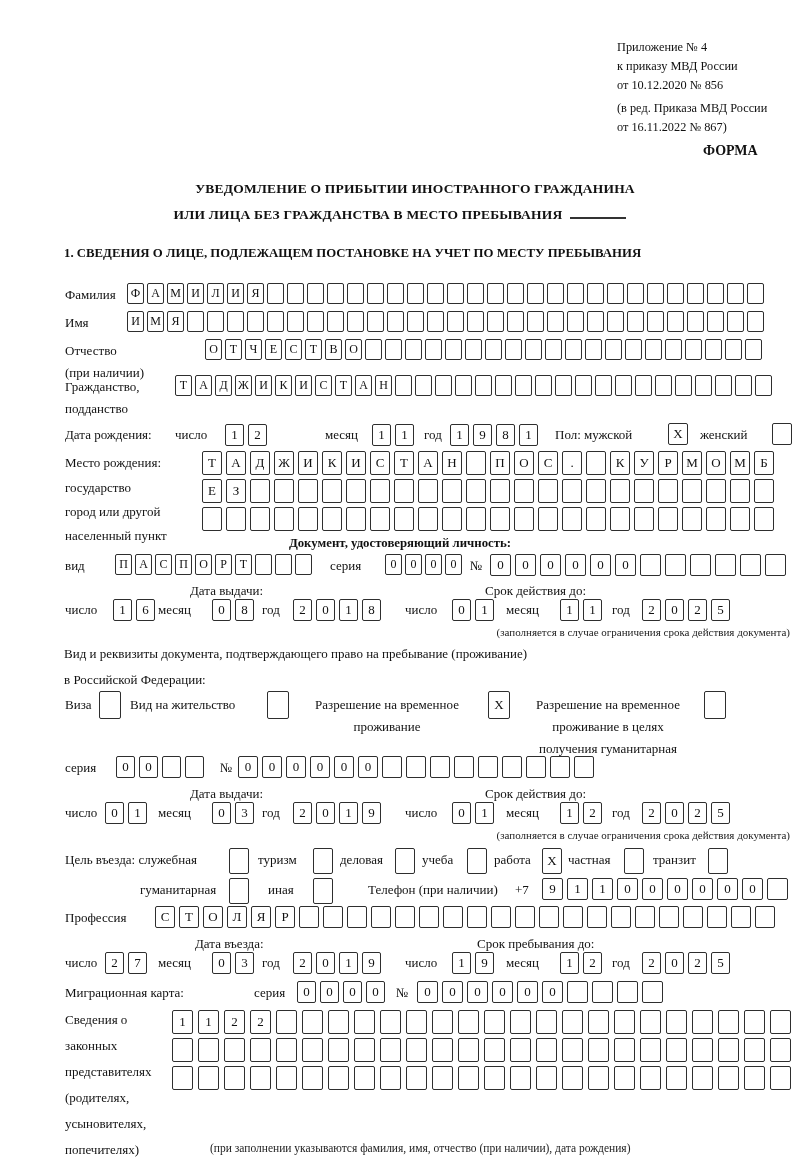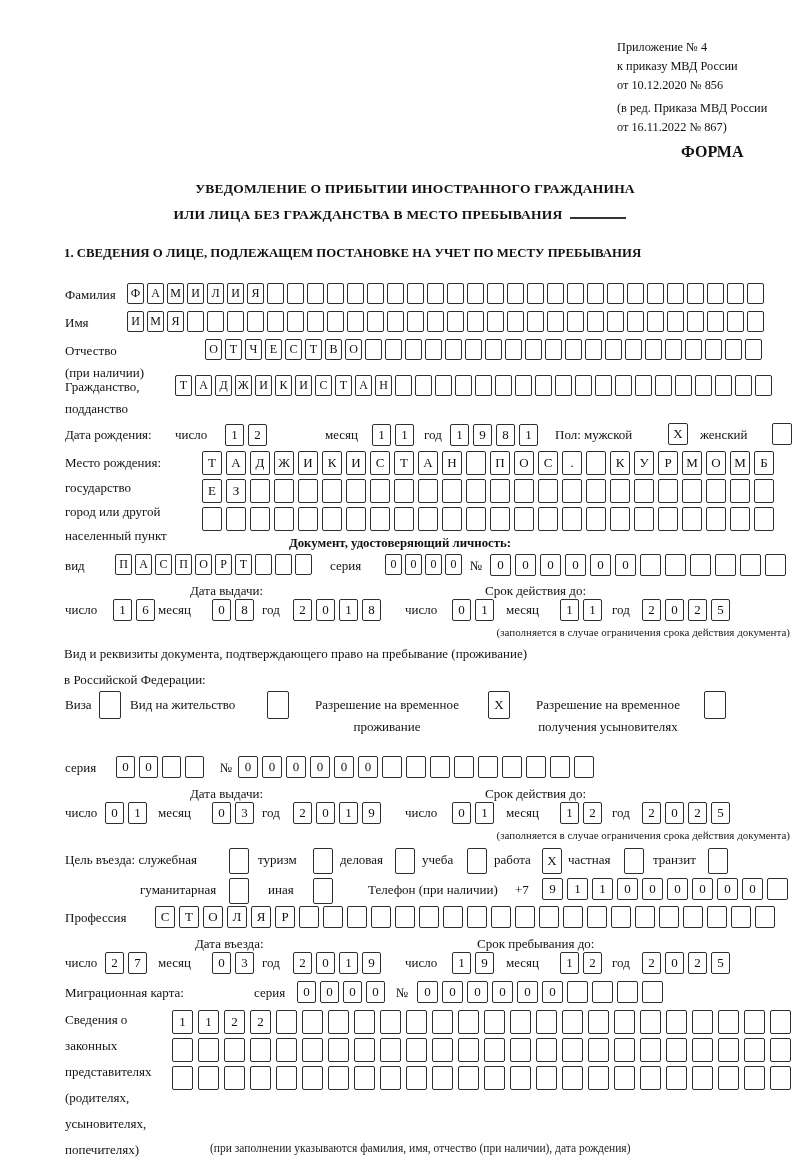--- a/index.html
+++ b/index.html
@@ -36,21 +36,21 @@
 
 <div class="page">
 
   <div class="abs meta" style="top:38px;left:617px;">
     <div>Приложение № 4</div>
     <div>к приказу МВД России</div>
     <div>от 10.12.2020 № 856</div>
     <div style="margin-top:4px;">(в ред. Приказа МВД России</div>
     <div>от 16.11.2022 № 867)</div>
   </div>
-  <div class="abs bold" style="top:143px;left:681px;font-size:16px;">ФОРМА</div>
+  <div class="abs bold" style="top:143px;left:703px;font-size:14px;">ФОРМА</div>
 
   <div class="abs title" style="top:181px;left:0;margin-left:15px;">УВЕДОМЛЕНИЕ О ПРИБЫТИИ ИНОСТРАННОГО ГРАЖДАНИНА</div>
   <div class="abs title" style="top:205px;left:0;">
     <span>ИЛИ ЛИЦА БЕЗ ГРАЖДАНСТВА В МЕСТО ПРЕБЫВАНИЯ</span><span class="blank-line"></span>
   </div>
 
   <div class="abs bold" style="top:246px;left:64px;font-size:12.8px;">1. СВЕДЕНИЯ О ЛИЦЕ, ПОДЛЕЖАЩЕМ ПОСТАНОВКЕ НА УЧЕТ ПО МЕСТУ ПРЕБЫВАНИЯ</div>
 
   <div class="abs lbl" style="top:287px;left:65px;">Фамилия</div>
   <div class="abs cells sm" style="top:283px;left:127px;"><span class="cell">Ф</span><span class="cell">А</span><span class="cell">М</span><span class="cell">И</span><span class="cell">Л</span><span class="cell">И</span><span class="cell">Я</span><span class="cell"></span><span class="cell"></span><span class="cell"></span><span class="cell"></span><span class="cell"></span><span class="cell"></span><span class="cell"></span><span class="cell"></span><span class="cell"></span><span class="cell"></span><span class="cell"></span><span class="cell"></span><span class="cell"></span><span class="cell"></span><span class="cell"></span><span class="cell"></span><span class="cell"></span><span class="cell"></span><span class="cell"></span><span class="cell"></span><span class="cell"></span><span class="cell"></span><span class="cell"></span><span class="cell"></span><span class="cell"></span></div>
@@ -118,21 +118,22 @@
   <span class="abs bx bx-lg" style="top:691px;left:99px;"></span>
   <div class="abs lbl" style="top:697px;left:130px;">Вид на жительство</div>
   <span class="abs bx bx-lg" style="top:691px;left:267px;"></span>
   <div class="abs txtblock" style="top:694px;left:298px;width:178px;">
     <div>Разрешение на временное</div>
     <div>проживание</div>
   </div>
   <span class="abs bx bx-lg" style="top:691px;left:488px;">X</span>
   <div class="abs txtblock" style="top:694px;left:522px;width:172px;">
     <div>Разрешение на временное</div>
-    <div>получения усыновителях</div>
+    <div>проживание в целях</div>
+    <div>получения гуманитарная</div>
   </div>
   <span class="abs bx bx-lg" style="top:691px;left:704px;"></span>
 
   <div class="abs lbl" style="top:760px;left:65px;">серия</div>
   <div class="abs cells dt" style="top:756px;left:116px;"><span class="cell">0</span><span class="cell">0</span><span class="cell"></span><span class="cell"></span></div>
   <div class="abs lbl" style="top:760px;left:220px;">№</div>
   <div class="abs cells p24" style="top:756px;left:238px;"><span class="cell">0</span><span class="cell">0</span><span class="cell">0</span><span class="cell">0</span><span class="cell">0</span><span class="cell">0</span><span class="cell"></span><span class="cell"></span><span class="cell"></span><span class="cell"></span><span class="cell"></span><span class="cell"></span><span class="cell"></span><span class="cell"></span><span class="cell"></span></div>
 
   <div class="abs lbl" style="top:786px;left:190px;">Дата выдачи:</div>
   <div class="abs lbl" style="top:786px;left:485px;">Срок действия до:</div>

